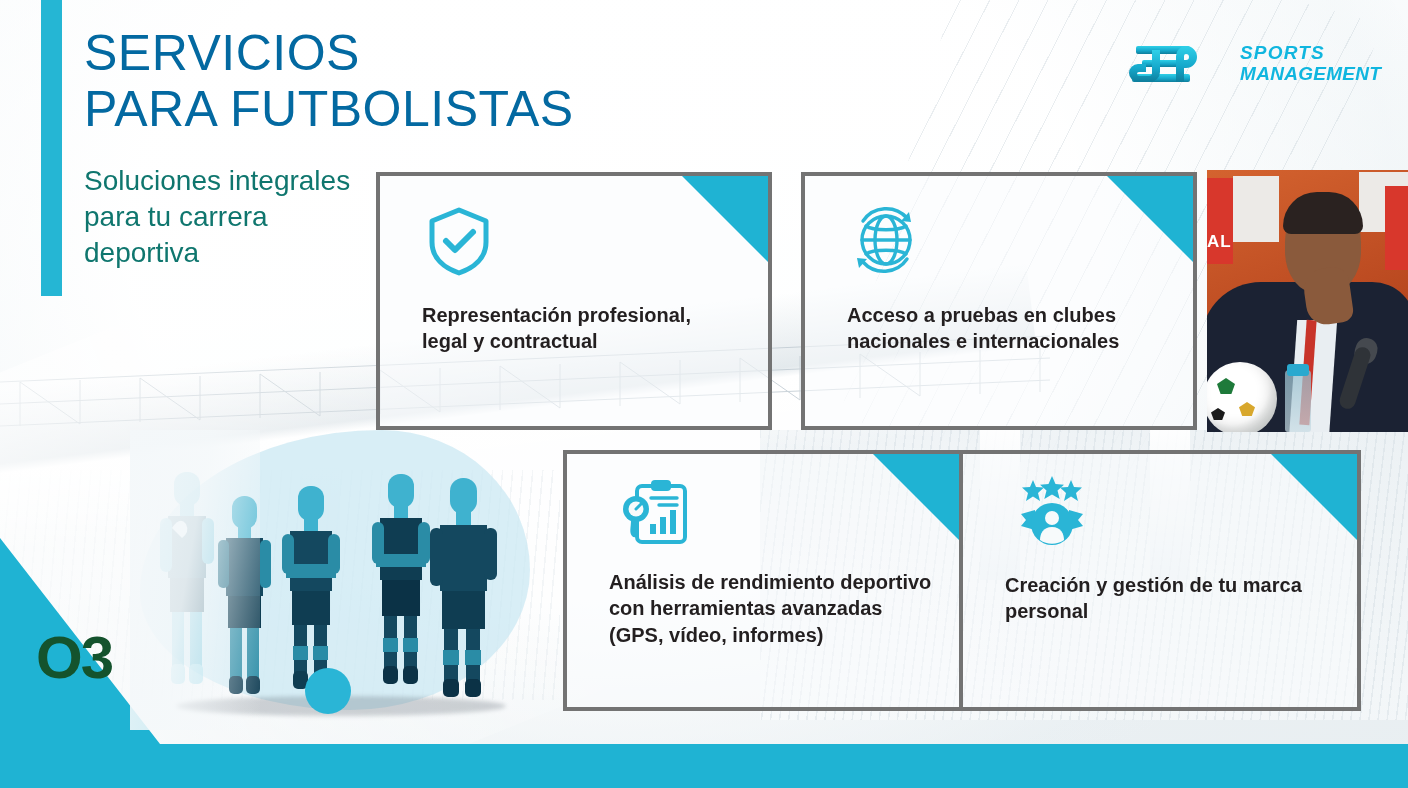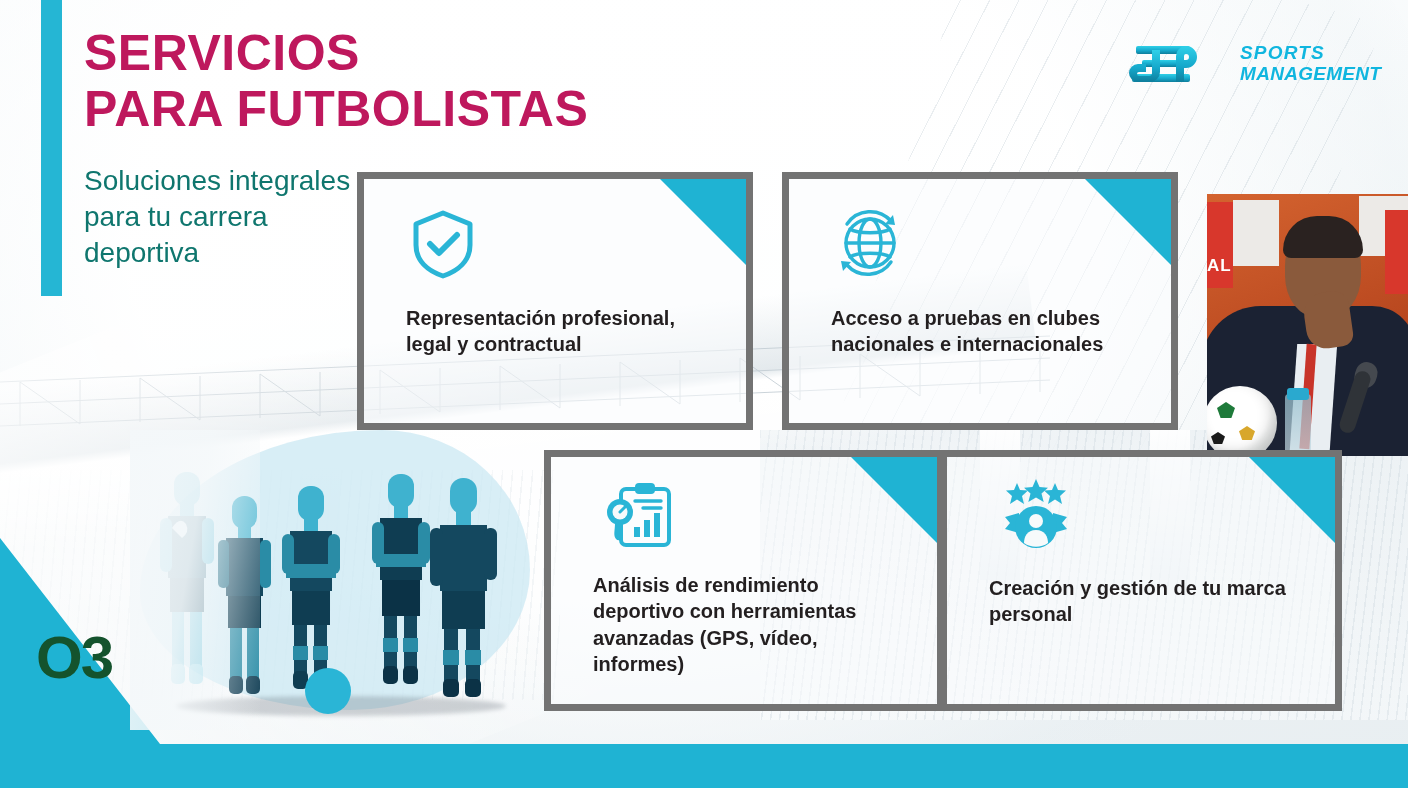--- a/index.html
+++ b/index.html
@@ -61,43 +61,43 @@
   .cyan-band{position:absolute;left:0;bottom:0;width:1408px;height:44px;background:#1fb3d3;}
 
   
   .accent-bar{
     position:absolute;left:41px;top:0;width:21px;height:296px;background:#25b6d4;
   }
 
   
   .title{
     position:absolute;left:84px;top:25px;width:780px;
-    font-size:50px;line-height:1.12;font-weight:700;letter-spacing:.5px;
-    color:#be185d;text-transform:uppercase;
+    font-size:50px;line-height:1.12;font-weight:400;letter-spacing:.5px;
+    color:#0369a1;text-transform:uppercase;
   }
   .title .l2{display:block;}
   .subtitle{
     position:absolute;left:84px;top:163px;width:290px;
     font-size:28px;line-height:1.28;color:#0f766e;font-weight:400;
   }
 
   
   .logo{position:absolute;left:1122px;top:36px;width:260px;height:62px;}
   .logo-mark{position:absolute;left:0;top:0;width:100px;height:56px;}
   .logo-txt{
     position:absolute;left:118px;top:6px;color:#10b6df;font-weight:800;
     font-size:19px;line-height:1.12;font-style:italic;letter-spacing:.3px;
   }
   .logo-txt .lt1{display:block;letter-spacing:1.2px;}
   .logo-txt .lt2{display:block;}
 
   
   .photo{
     position:absolute;left:1207px;top:170px;width:201px;height:262px;
-    overflow:hidden;background:#c8582c;margin-top:24px;
+    overflow:hidden;background:#c8582c;
   }
   .ph-bg{position:absolute;inset:0;background:linear-gradient(160deg,#d4632f,#b8471f 60%,#9c3a18);}
   .ph-panel{position:absolute;background:#eceae7;}
   .ph-redbox{position:absolute;background:#d8372c;}
   .ph-txt{position:absolute;color:#fff;font-weight:700;font-size:17px;letter-spacing:1px;}
   .ph-suit{
     position:absolute;left:-6px;top:112px;width:215px;height:160px;
     background:#1b2233;border-radius:60px 44px 0 0;
   }
   .ph-shirt{position:absolute;left:86px;top:150px;width:40px;height:120px;background:#e9eef2;transform:skewX(-4deg);}
@@ -130,22 +130,22 @@
     position:absolute;left:140px;top:176px;width:16px;height:64px;background:#2f3338;
     border-radius:8px;transform:rotate(18deg);
   }
   .ph-micb{
     position:absolute;left:148px;top:168px;width:22px;height:26px;background:#45494f;
     border-radius:11px;transform:rotate(18deg);
   }
 
   
   .card{
-    position:absolute;border:7px solid #737373;background:rgba(250,252,253,.55);
-    box-sizing:border-box;overflow:hidden;
+    position:absolute;border:4px solid #737373;background:rgba(250,252,253,.55);
+    box-sizing:border-box;overflow:hidden;margin-left:19px;
   }
   .notch{
     position:absolute;right:0;top:0;width:86px;height:86px;background:#1fb3d3;
     clip-path:polygon(0 0,100% 0,100% 100%);
   }
   .card-icon{position:absolute;left:42px;top:28px;width:74px;height:74px;}
   .card-text{
     position:absolute;left:42px;right:26px;
     font-size:20px;line-height:1.32;font-weight:700;color:#231f20;
   }

